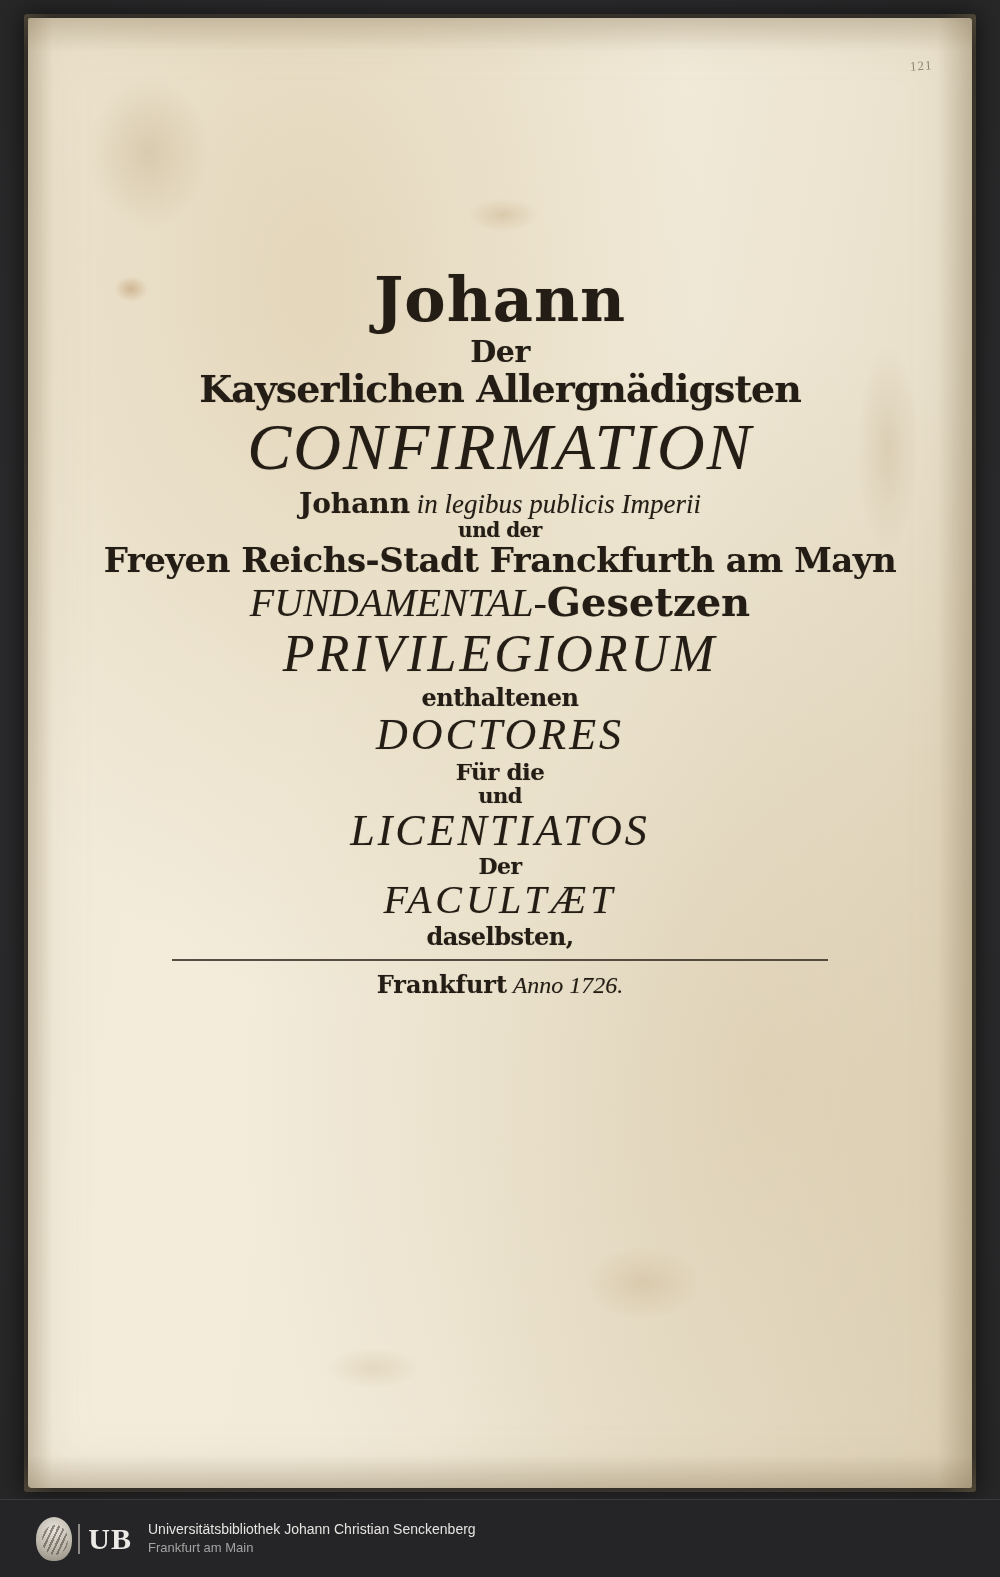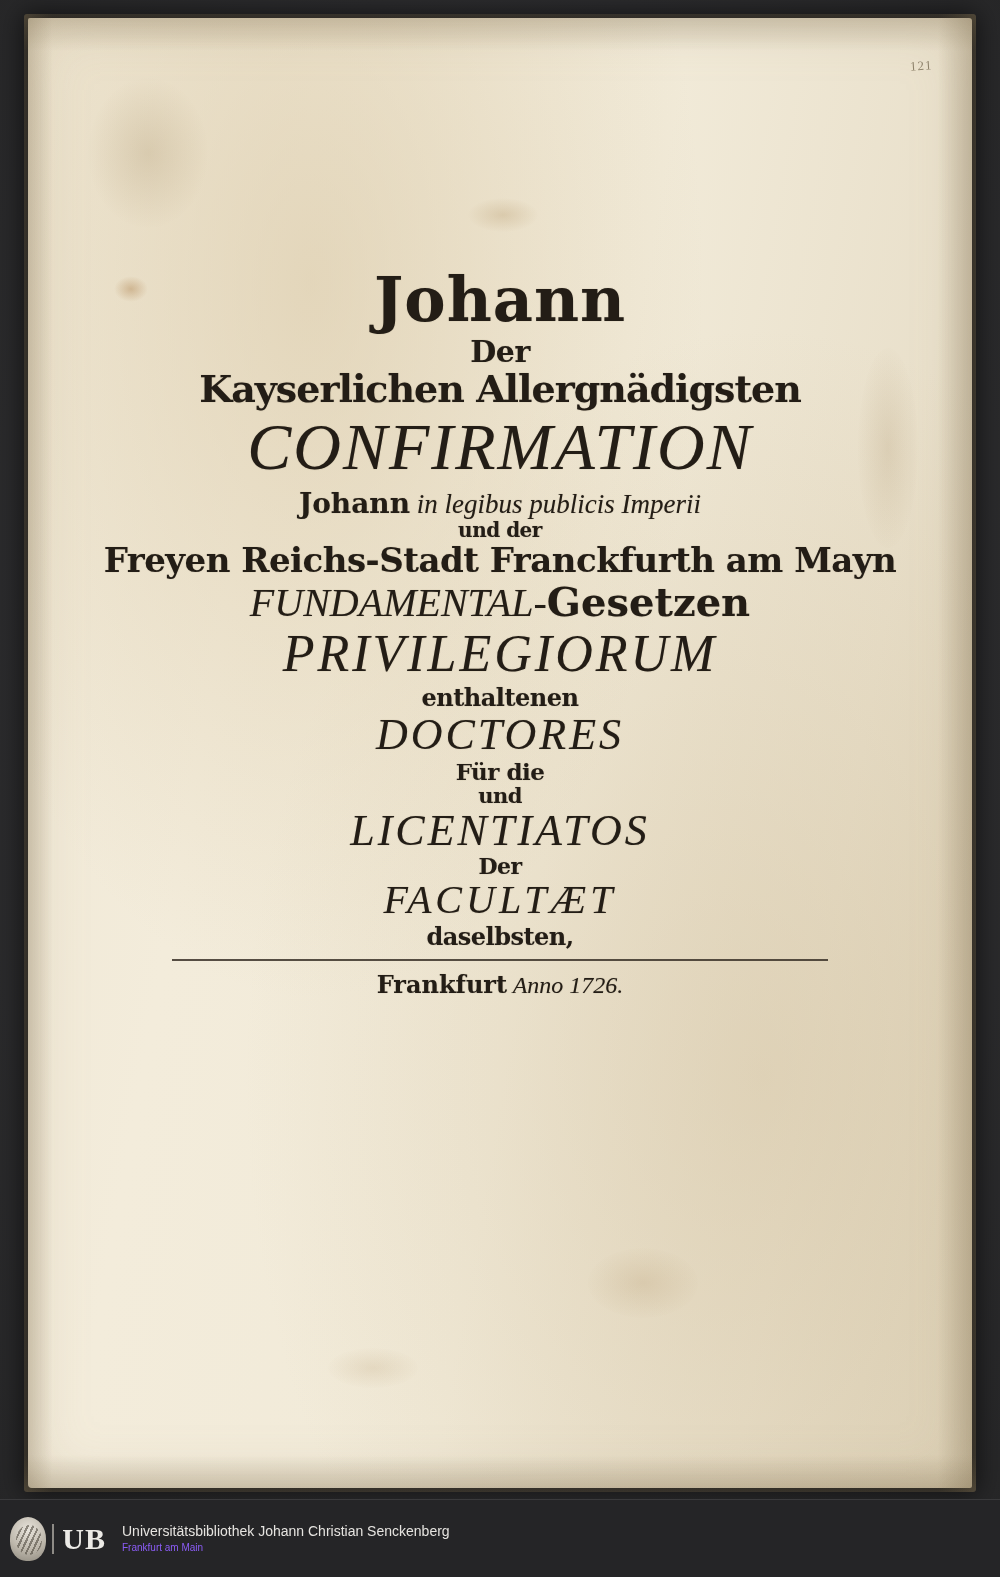--- a/index.html
+++ b/index.html
@@ -143,21 +143,21 @@
   .l-gedruckt { font-size: 24px; }
 
   
   #footerbar {
     position: absolute;
     left: 0; right: 0; bottom: 0;
     height: 78px;
     background: #252527;
     display: flex;
     align-items: center;
-    padding-left: 10px;
+    padding-left: 36px;
     gap: 16px;
     border-top: 1px solid #3a3a3c;
   }
   #ublogo {
     width: 96px;
     height: 48px;
     position: relative;
     display: flex;
     align-items: center;
     gap: 6px;
@@ -186,21 +186,21 @@
     border-left: 2px solid #8e8b86;
     padding-left: 8px;
     line-height: 1;
   }
   #footertext {
     font-family: "Liberation Sans", sans-serif;
     color: #e6e4e0;
     font-size: 14px;
     line-height: 1.35;
   }
-  #footertext .l2 { font-size: 10px; color: #8b5cf6; }
+  #footertext .l2 { font-size: 13px; color: #a3a3a3; }
 </style>
 </head>
 <body>
 
 <div id="viewer">
 
   <div id="page">
 
     <div class="stain s1"></div>
     <div class="stain s2"></div>

